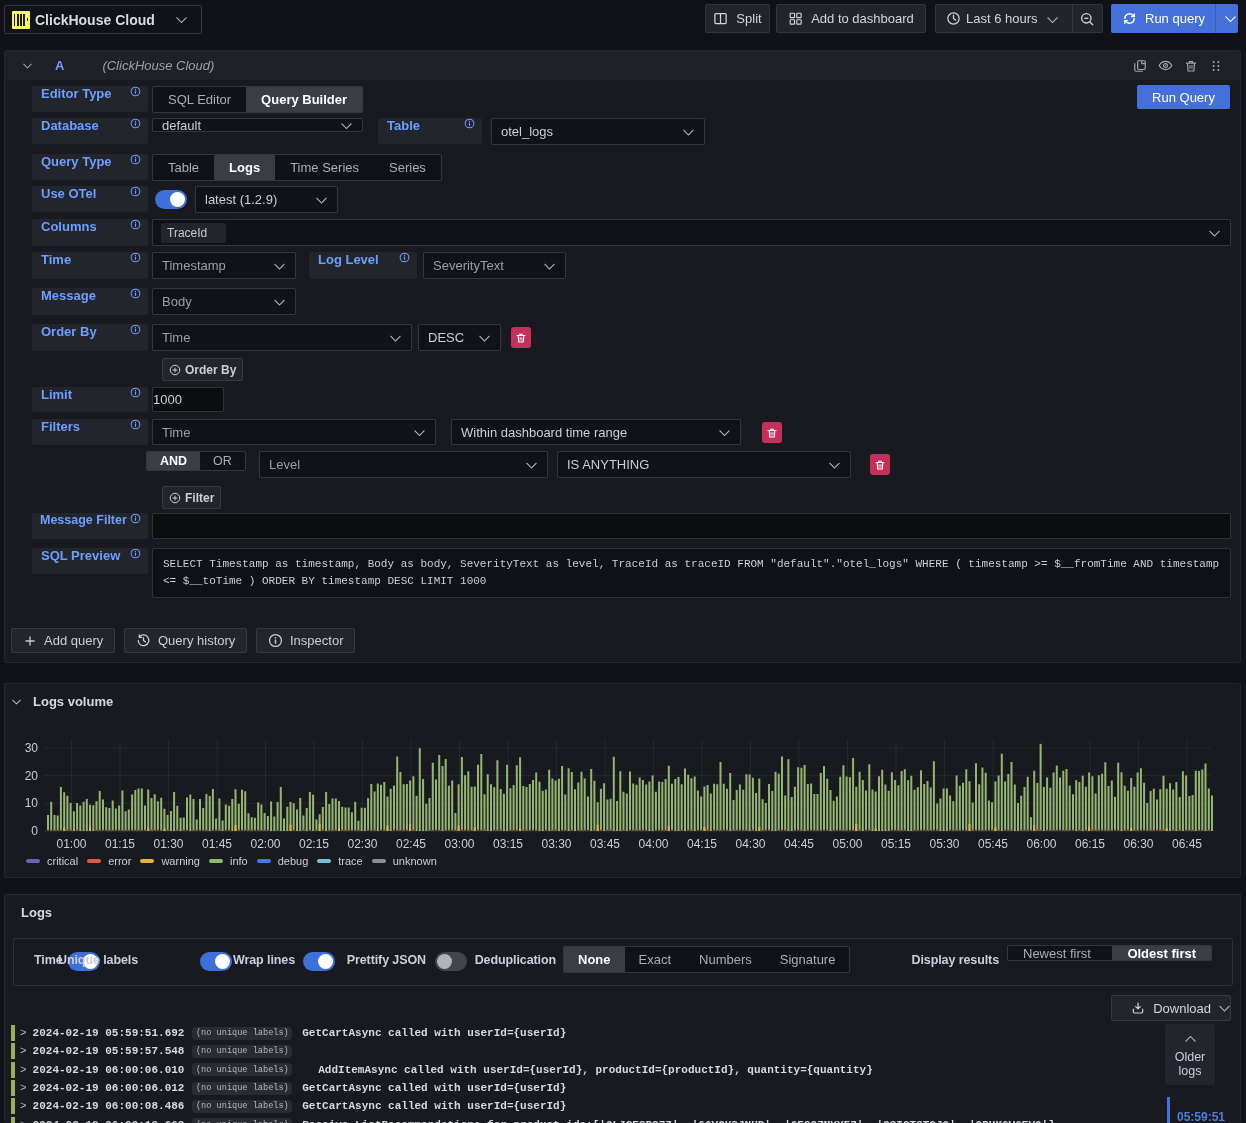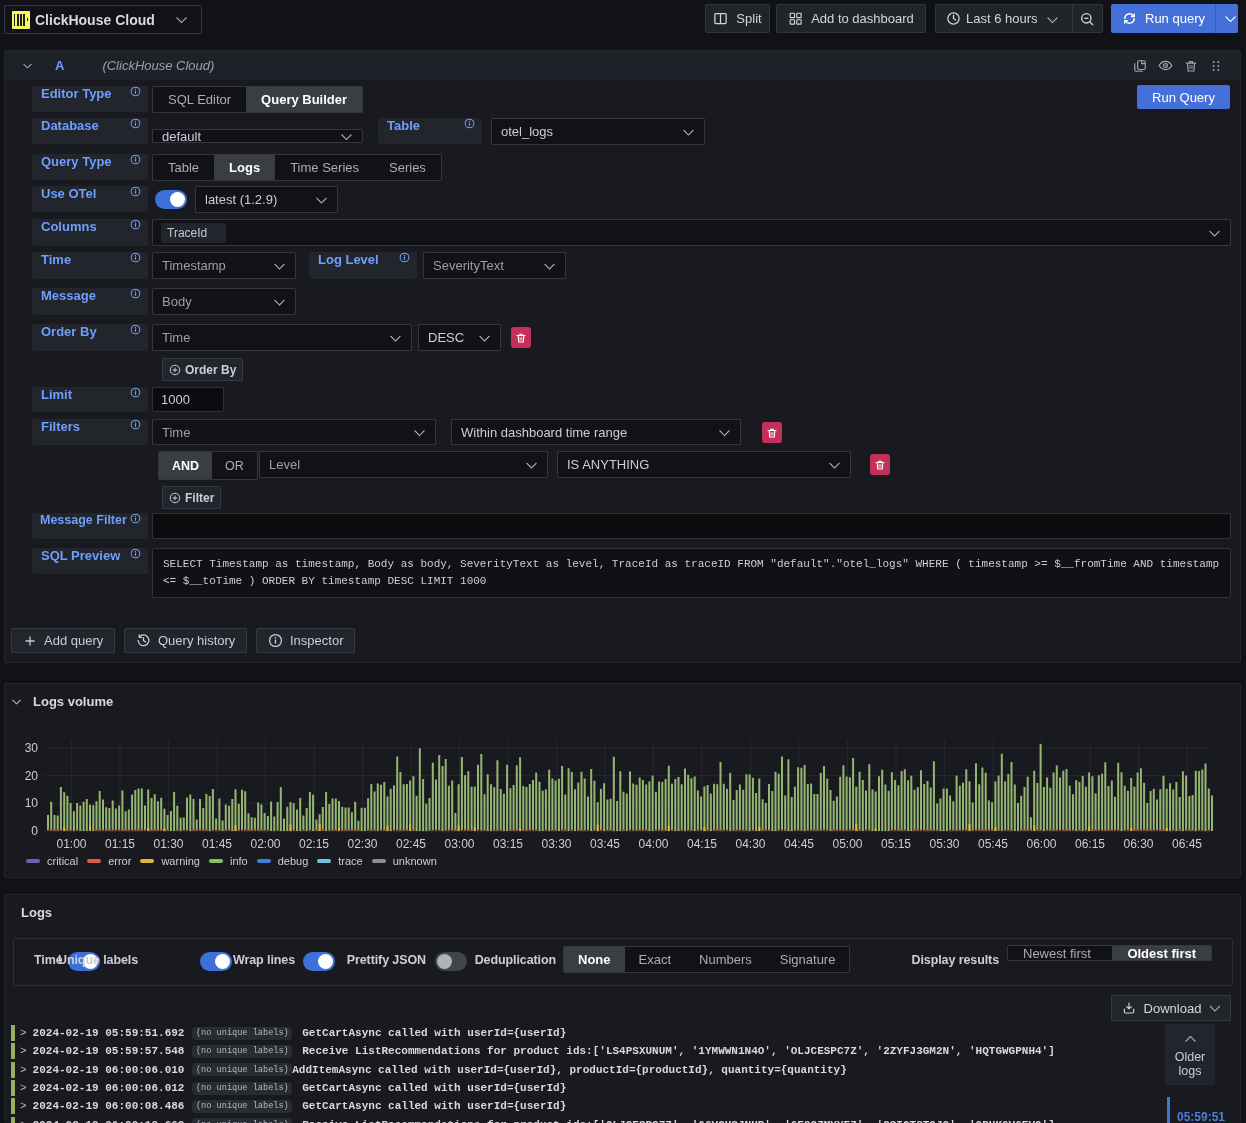--- a/index.html
+++ b/index.html
@@ -17,21 +17,21 @@
 .chvu{transform:rotate(180deg)}
 .chv-s{width:9px;height:9px}
 
 .panel{position:absolute;left:4px;width:1237px;background:#181a20;border:1px solid #25272d;border-radius:2px}
 
 .lbl{position:absolute;white-space:nowrap;overflow:hidden;background:#22252b;border-radius:2px;display:flex;align-items:flex-start;color:#6e9fff;font-size:13px;font-weight:600;padding-left:9px}
 .lbl svg{margin-left:auto;margin-right:8px}
 .sel{position:absolute;background:#111217;border:1px solid rgba(204,204,220,.20);border-radius:2px;display:flex;align-items:center;font-size:13px;padding-left:9px;color:#ccccdc}
 .sel .chv{position:absolute;right:10px;top:50%;margin-top:-5px}
 .sel.gray{color:#9d9fa6}
-.inp{position:absolute;background:#0b0c0e;border:1px solid rgba(204,204,220,.20);border-radius:2px;display:flex;align-items:center;font-size:13px;padding-left:8px;color:#ccccdc}
+.inp{position:absolute;background:#0b0c0e;border:1px solid rgba(204,204,220,.20);border-radius:2px;display:flex;align-items:center;font-size:13px;color:#ccccdc}
 .rg{position:absolute;background:#111217;border:1px solid rgba(204,204,220,.20);border-radius:2px;display:flex;align-items:stretch;padding:0}
 .rg .c{display:flex;align-items:center;padding:0 15px;font-size:13px;color:#aaadb5}
 .rg .on{background:#3b3d44;color:#fff;font-weight:700;border-radius:1px}
 .trash{position:absolute;width:20px;height:21px;background:#c4305a;border-radius:3px;display:flex;align-items:center;justify-content:center}
 .addbtn{position:absolute;height:23px;background:#22252b;border:1px solid rgba(204,204,220,.12);border-radius:2px;display:flex;align-items:center;color:#ccccdc;font-size:12px;font-weight:700;gap:4px;padding:0 6px}
 .toggle{position:absolute;width:32px;height:19px;border-radius:10px;background:#3d71d9}
 .toggle:after{content:"";position:absolute;right:2px;top:2px;width:15px;height:15px;border-radius:50%;background:#fff}
 .toggle.off{background:#41444b}
 .toggle.off:after{right:auto;left:2px;background:#b1b3ba}
 .bbtn{position:absolute;height:25px;background:#22252b;border:1px solid rgba(204,204,220,.12);border-radius:2px;display:flex;align-items:center;color:#ccccdc;font-size:13px;font-weight:500;gap:7px;padding:0 11px}
@@ -128,21 +128,21 @@
     <span class="c">SQL Editor</span>
     <span class="c on">Query Builder</span>
   </div>
 <div class="abs" style="left:1137px;top:85px;width:93px;height:24px;background:#4570da;border-radius:2px;display:flex;align-items:center;justify-content:center;color:#fff;font-size:13px;font-weight:500">Run Query</div>
 
 <div class="lbl" style="left:32px;top:118px;width:116px;height:26px">Database <svg width="11" height="11" viewBox="0 0 24 24" fill="none" style="flex:none;margin-left:auto;margin-right:7px">
       <circle cx="12" cy="12" r="9.5" stroke="#6e9fff" stroke-width="2.2"></circle>
       <rect x="10.8" y="10" width="2.4" height="7" fill="#6e9fff"></rect>
       <rect x="10.8" y="6.2" width="2.4" height="2.4" fill="#6e9fff"></rect>
     </svg></div>
-<div class="sel" style="left:152px;top:129px;width:211px;height:14px">default<span class="chv"></span></div>
+<div class="sel" style="left:152px;top:118px;width:211px;height:14px">default<span class="chv"></span></div>
 <div class="lbl" style="left:378px;top:118px;width:104px;height:26px">Table <svg width="11" height="11" viewBox="0 0 24 24" fill="none" style="flex:none;margin-left:auto;margin-right:7px">
       <circle cx="12" cy="12" r="9.5" stroke="#6e9fff" stroke-width="2.2"></circle>
       <rect x="10.8" y="10" width="2.4" height="7" fill="#6e9fff"></rect>
       <rect x="10.8" y="6.2" width="2.4" height="2.4" fill="#6e9fff"></rect>
     </svg></div>
 <div class="sel" style="left:491px;top:118px;width:214px;height:27px">otel_logs<span class="chv"></span></div>
 
 <div class="lbl" style="left:32px;top:154px;width:116px;height:26px">Query Type <svg width="11" height="11" viewBox="0 0 24 24" fill="none" style="flex:none;margin-left:auto;margin-right:7px">
       <circle cx="12" cy="12" r="9.5" stroke="#6e9fff" stroke-width="2.2"></circle>
       <rect x="10.8" y="10" width="2.4" height="7" fill="#6e9fff"></rect>
@@ -230,21 +230,21 @@
 <div class="sel" style="left:451px;top:419px;width:290px;height:26px">Within dashboard time range<span class="chv"></span></div>
 <div class="trash" style="left:762px;top:422px">
     <svg width="12" height="12" viewBox="0 0 24 24" fill="none" style="flex:none">
       <path d="M4 7h16" stroke="#fff" stroke-width="2.2" stroke-linecap="round"></path>
       <path d="M9.5 7V4.5h5V7" stroke="#fff" stroke-width="2.2"></path>
       <path d="M6.5 7l.8 13h9.4l.8-13" stroke="#fff" stroke-width="2.2"></path>
       <path d="M10.2 10.5v6.5M13.8 10.5v6.5" stroke="#fff" stroke-width="1.8"></path>
     </svg>
   </div>
 
-<div class="rg" style="left:158px;top:451px;height:29px">
+<div class="rg" style="left:146px;top:451px;height:20px">
     <span class="c on" style="font-size:12.5px;padding:0 13px">AND</span>
     <span class="c" style="font-size:12.5px;padding:0 13px">OR</span>
   </div>
 <div class="sel gray" style="left:259px;top:451px;width:289px;height:27px">Level<span class="chv"></span></div>
 <div class="sel" style="left:557px;top:451px;width:294px;height:27px">IS ANYTHING<span class="chv"></span></div>
 <div class="trash" style="left:870px;top:454px">
     <svg width="12" height="12" viewBox="0 0 24 24" fill="none" style="flex:none">
       <path d="M4 7h16" stroke="#fff" stroke-width="2.2" stroke-linecap="round"></path>
       <path d="M9.5 7V4.5h5V7" stroke="#fff" stroke-width="2.2"></path>
       <path d="M6.5 7l.8 13h9.4l.8-13" stroke="#fff" stroke-width="2.2"></path>
@@ -377,46 +377,45 @@
     <span class="c on" style="padding:0 14px">None</span>
     <span class="c" style="padding:0 14px">Exact</span>
     <span class="c" style="padding:0 14px">Numbers</span>
     <span class="c" style="padding:0 14px">Signature</span>
   </div>
 <div class="abs optlbl" style="right:247px;top:953px">Display results</div>
 <div class="rg" style="left:1007px;top:945px;height:16px;width:205px;justify-content:space-between">
     <span class="c">Newest first</span>
     <span class="c on">Oldest first</span>
   </div>
-<div class="abs" style="left:1111px;top:995px;width:120px;height:26px;background:#22252b;border:1px solid rgba(204,204,220,.12);border-radius:2px;display:flex;align-items:center;justify-content:center;gap:8px;color:#d4d5da;font-size:13px;font-weight:500"><svg width="14" height="14" viewBox="0 0 24 24" fill="none" style="flex:none">
+<div class="abs" style="left:1111px;top:995px;width:120px;height:26px;background:#22252b;border:1px solid rgba(204,204,220,.12);border-radius:2px;display:flex;align-items:center;justify-content:flex-end;gap:8px;color:#d4d5da;font-size:13px;font-weight:500"><svg width="14" height="14" viewBox="0 0 24 24" fill="none" style="flex:none">
       <path d="M12 3.5v10M12 13.5l-4-4M12 13.5l4-4" stroke="#d4d5da" stroke-width="2" stroke-linecap="round" stroke-linejoin="round"></path>
       <path d="M4 14v4.5a2 2 0 0 0 2 2h12a2 2 0 0 0 2-2V14" stroke="#d4d5da" stroke-width="2" stroke-linecap="round"></path>
     </svg> Download <span class="chv"></span></div>
 
 <div class="abs mono" style="left:11px;top:1024px;width:1230px;font-size:11px;color:#d8d9dd;font-weight:700">
   <div style="height:18.33px;display:flex;align-items:center;white-space:nowrap">
       <span style="width:4px;height:16px;background:#9aae57;margin-right:5px;flex:none"></span>
       <span style="color:#b9bcc2;font-weight:400;margin-right:6px">&gt;</span>
       <span>2024-02-19 05:59:51.692</span>
       <span style="background:#2a2c33;border-radius:4px;padding:1.5px 3.5px;font-size:8.6px;color:#b5b8be;margin-left:8px;font-weight:400">(no unique labels)</span>
       <span style="margin-left:10px">GetCartAsync called with userId={userId}</span>
     </div>
     <div style="height:18.33px;display:flex;align-items:center;white-space:nowrap">
       <span style="width:4px;height:16px;background:#9aae57;margin-right:5px;flex:none"></span>
       <span style="color:#b9bcc2;font-weight:400;margin-right:6px">&gt;</span>
       <span>2024-02-19 05:59:57.548</span>
       <span style="background:#2a2c33;border-radius:4px;padding:1.5px 3.5px;font-size:8.6px;color:#b5b8be;margin-left:8px;font-weight:400">(no unique labels)</span>
-      <span style="margin-left:10px">Receive ListRecommendations for product ids:['LS4PSXUNUM', '1YMWWN1N4O', 'OLJCESPC7Z', '2ZYFJ3GM2N', 'HQTGWGPNH4']</span>
     </div>
     <div style="height:18.33px;display:flex;align-items:center;white-space:nowrap">
       <span style="width:4px;height:16px;background:#9aae57;margin-right:5px;flex:none"></span>
       <span style="color:#b9bcc2;font-weight:400;margin-right:6px">&gt;</span>
       <span>2024-02-19 06:00:06.010</span>
       <span style="background:#2a2c33;border-radius:4px;padding:1.5px 3.5px;font-size:8.6px;color:#b5b8be;margin-left:8px;font-weight:400">(no unique labels)</span>
-      <span style="margin-left:0">AddItemAsync called with userId={userId}, productId={productId}, quantity={quantity}</span>
+      <span style="margin-left:26px">AddItemAsync called with userId={userId}, productId={productId}, quantity={quantity}</span>
     </div>
     <div style="height:18.33px;display:flex;align-items:center;white-space:nowrap">
       <span style="width:4px;height:16px;background:#9aae57;margin-right:5px;flex:none"></span>
       <span style="color:#b9bcc2;font-weight:400;margin-right:6px">&gt;</span>
       <span>2024-02-19 06:00:06.012</span>
       <span style="background:#2a2c33;border-radius:4px;padding:1.5px 3.5px;font-size:8.6px;color:#b5b8be;margin-left:8px;font-weight:400">(no unique labels)</span>
       <span style="margin-left:10px">GetCartAsync called with userId={userId}</span>
     </div>
     <div style="height:18.33px;display:flex;align-items:center;white-space:nowrap">
       <span style="width:4px;height:16px;background:#9aae57;margin-right:5px;flex:none"></span>

